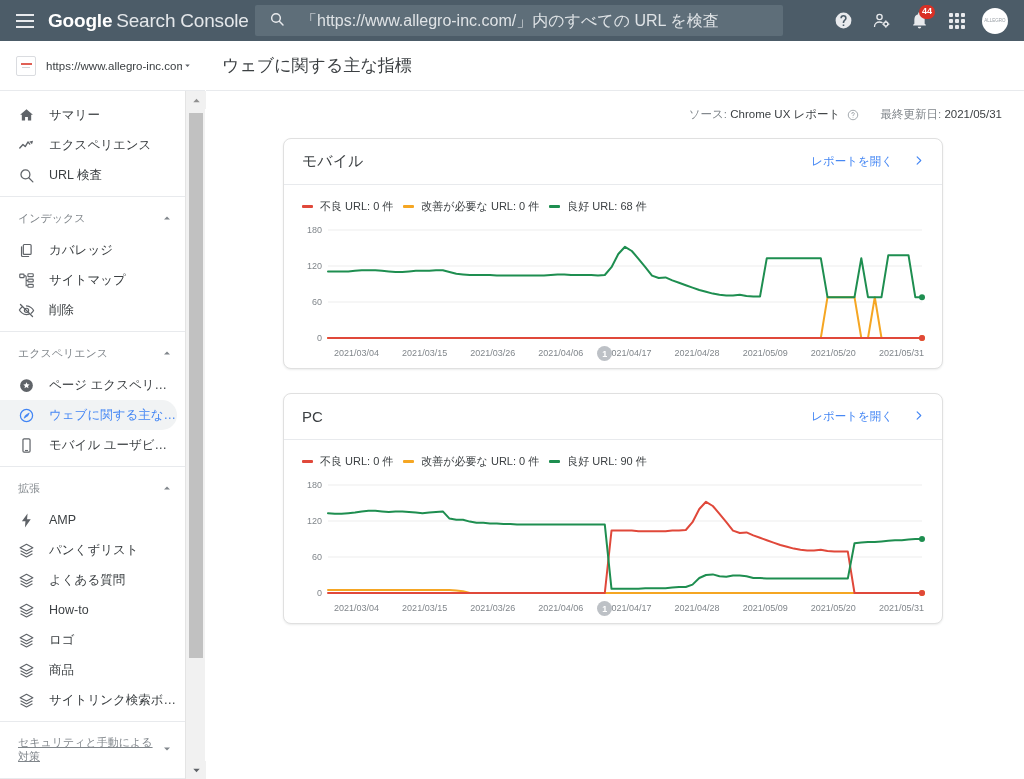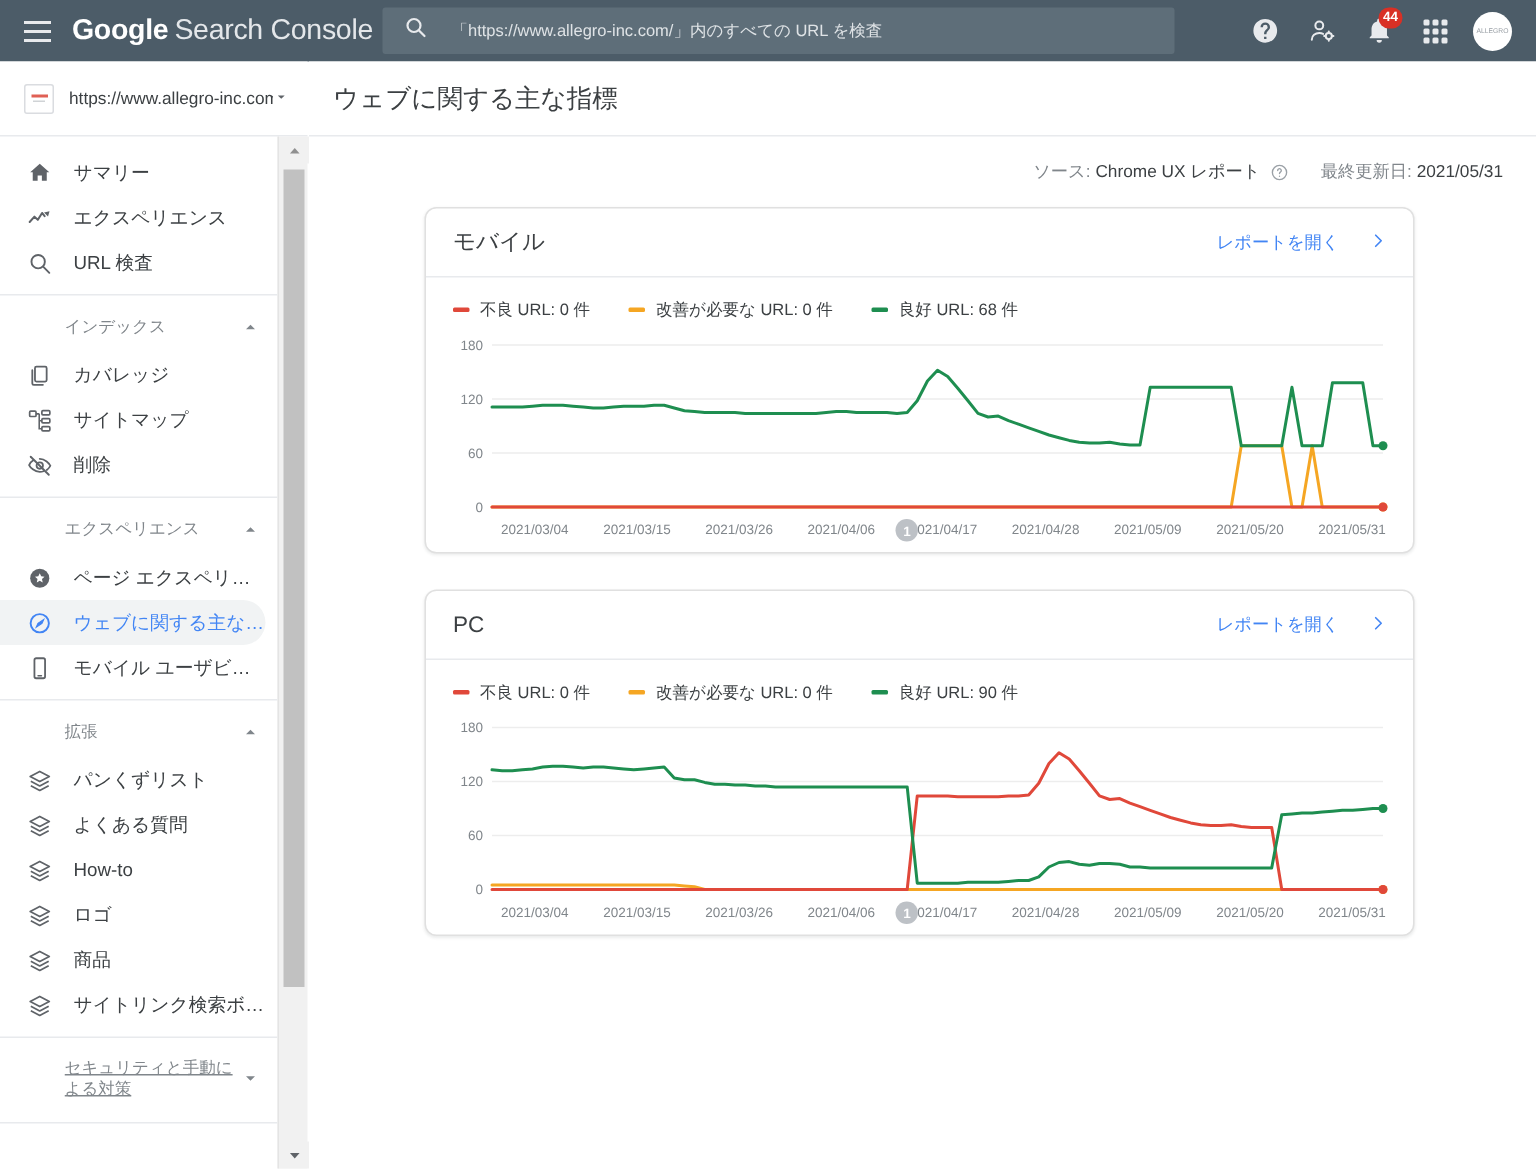--- a/index.html
+++ b/index.html
@@ -35,21 +35,21 @@
     position: absolute; left: 255px; top: 5px;
     width: 528px; height: 31px;
     background: #5e6e79;
     border-radius: 2px;
     display: flex; align-items: center;
     cursor: text;
   }
   .search-icon { margin-left: 14px; margin-right: 16px; flex: 0 0 auto; }
   .search-input {
     background: transparent; border: 0; outline: 0;
-    color: #e8eaed; font-size: 11px;
+    color: #e8eaed; font-size: 16px;
     font-family: "Liberation Sans", sans-serif;
     width: 460px; padding: 0;
   }
   .search-input::placeholder { color: #dfe3e6; opacity: 1; }
 
   .topicons { position: absolute; right: 10px; top: 0; height: 41px; display: flex; align-items: center; }
   .topicon { width: 38px; height: 41px; display: flex; align-items: center; justify-content: center; cursor: pointer; position: relative; }
   .badge {
     position: absolute; top: 5px; right: 3px;
     background: #d93025; color: #fff;
@@ -104,21 +104,21 @@
     border-radius: 0 15px 15px 0; margin-right: 8px;
   }
   .nav-item.active { background: #f1f3f4; color: #4285f4; }
   .nav-item.active .nav-ic svg { stroke: #4285f4; fill: #4285f4; }
   .nav-ic { width: 17px; height: 17px; margin-right: 14px; display: flex; align-items: center; justify-content: center; flex: 0 0 auto; color: #5f6368; }
   .nav-label { overflow: hidden; text-overflow: ellipsis; }
 
   .nav-section {
     height: 32px; display: flex; align-items: center;
     padding-left: 18px; padding-right: 12px;
-    font-size: 11px; color: #80868b; cursor: pointer; margin-left: 25px;
+    font-size: 11px; color: #80868b; cursor: pointer;
   }
   .nav-section .nav-label { flex: 1; line-height: 1.25; white-space: normal; }
   .nav-section.two-line { height: 44px; text-decoration: underline; }
   .chev { flex: 0 0 auto; color: #80868b; }
 
   
   .sb-track {
     position: absolute; left: 185px; top: 91px;
     width: 20px; height: 688px;
     background: #f1f1f1; border-left: 1px solid #e4e4e4;
@@ -169,21 +169,21 @@
     margin-bottom: 24px;
     overflow: hidden;
   }
   .card-head {
     height: 46px; display: flex; align-items: center;
     padding: 0 18px; border-bottom: 1px solid #e8eaed;
   }
   .card-title { font-size: 15px; color: #3c4043; flex: 1; }
   .card-link { font-size: 11.5px; color: #4285f4; cursor: pointer; display: flex; align-items: center; gap: 20px; }
 
-  .legend { display: flex; align-items: center; gap: 26px; padding: 14px 18px 0 18px; }
+  .legend { display: flex; align-items: center; gap: 10px; padding: 14px 18px 0 18px; }
   .legend-item { display: flex; align-items: center; font-size: 11px; color: #3c4043; cursor: pointer; }
   .legend-dash { width: 11px; height: 3px; border-radius: 1px; margin-right: 7px; flex: 0 0 auto; }
 
   .chart-wrap { padding: 6px 12px 10px 12px; position: relative; }
   .chart-svg { display: block; }
 
   .xlabels {
     display: flex; justify-content: space-between;
     padding: 0 6px 0 38px; margin-top: 2px;
     font-size: 9px; color: #80868b;
@@ -378,20 +378,28 @@
         <span class="nav-label">モバイル ユーザビリティ</span>
       </div>
     </div>
     <div class="nav-sep"></div>
     <div class="nav-group">
       <div class="nav-section">
         <span class="nav-label">拡張</span>
         <span class="chev"><svg width="12" height="12" viewBox="0 0 24 24" fill="#80868b">
             <path d="M12 9l-6 6h12z"></path>
           </svg></span>
+      </div>
+      <div class="nav-item">
+        <span class="nav-ic">
+          <svg width="17" height="17" viewBox="0 0 24 24">
+            <path fill="#5f6368" d="M13.5 2L5.5 13.2h5L9.8 22l8.2-11.6h-5.2z"></path>
+          </svg>
+        </span>
+        <span class="nav-label">AMP</span>
       </div>
       <div class="nav-item">
         <span class="nav-ic">
           <svg width="17" height="17" viewBox="0 0 24 24">
             <path d="M12 3.2L3 8l9 4.8L21 8z" fill="none" stroke="#5f6368" stroke-width="1.6" stroke-linejoin="round"></path>
             <path d="M3.6 12.4l8.4 4.5 8.4-4.5" fill="none" stroke="#5f6368" stroke-width="1.6" stroke-linejoin="round"></path>
             <path d="M3.6 16.6l8.4 4.5 8.4-4.5" fill="none" stroke="#5f6368" stroke-width="1.6" stroke-linejoin="round"></path>
           </svg>
         </span>
         <span class="nav-label">パンくずリスト</span>

